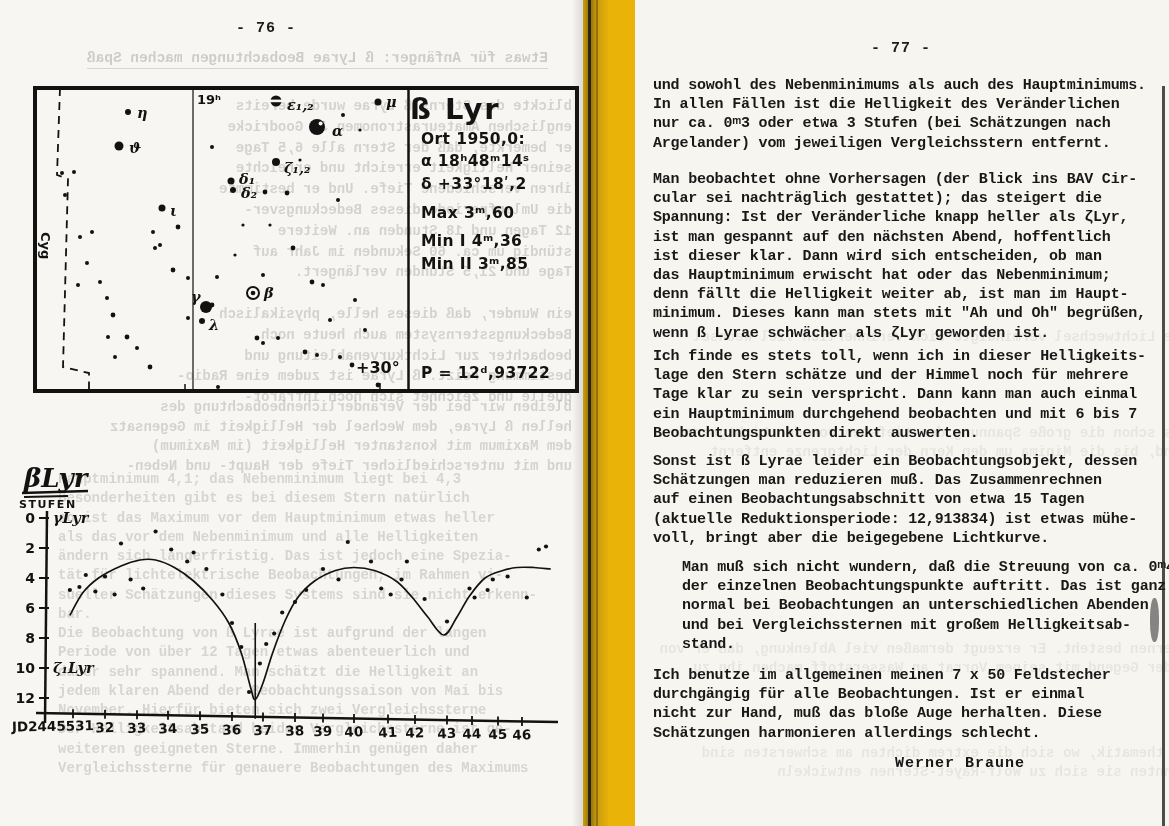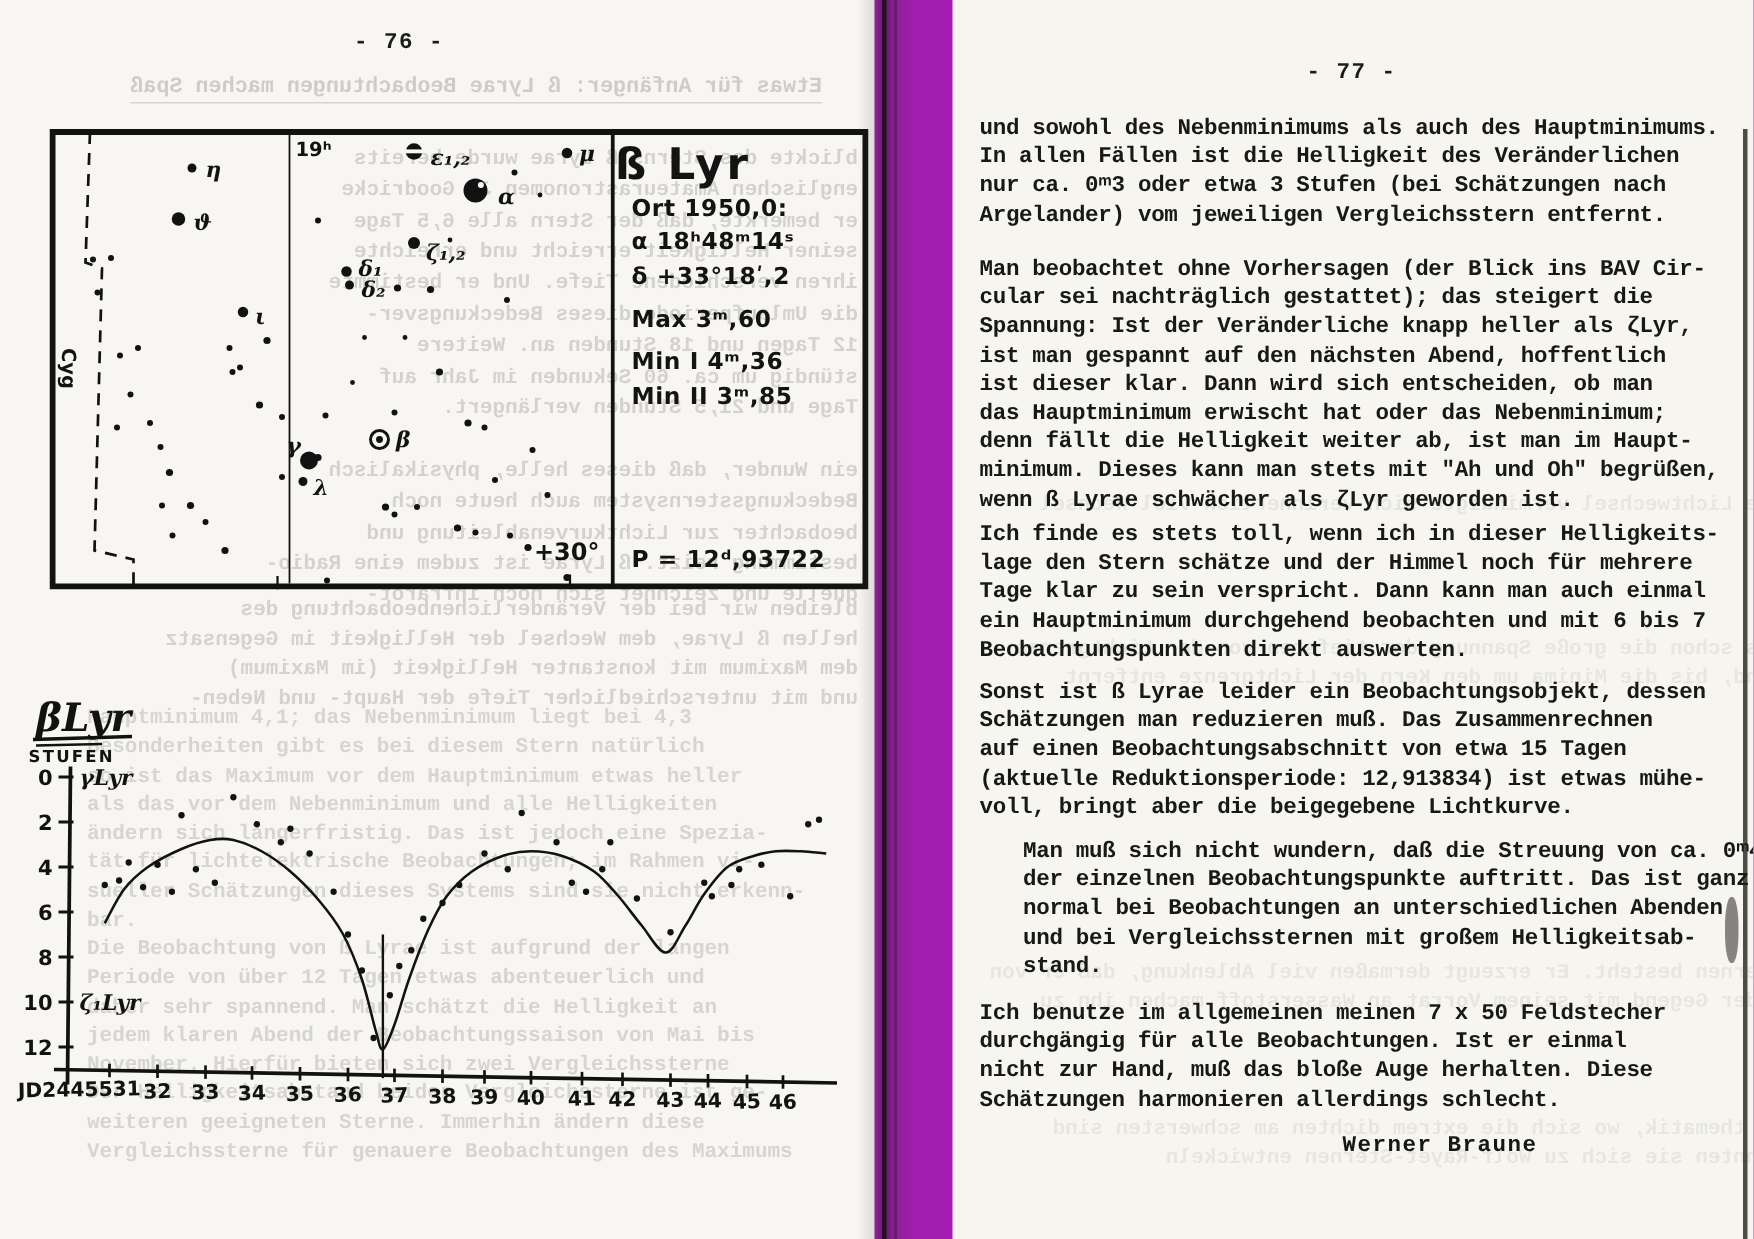--- a/index.html
+++ b/index.html
@@ -1,16 +1,16 @@
 <!DOCTYPE html>
 <html><head>
 <meta charset="utf-8">
 <style>
   html,body{margin:0;padding:0;background:#d8d5cf;}
-  .spread{position:relative;width:1169px;height:826px;background:#a21caf;overflow:hidden;
+  .spread{position:relative;width:1169px;height:826px;background:#eab308;overflow:hidden;
           font-family:"Liberation Sans",sans-serif;color:#161616;}
   .page{position:absolute;top:0;height:826px;}
   .page-left{left:0;width:583px;background:#f7f6f2;}
   .page-right{left:635px;width:569px;background:#f6f5f0;}
   .pagenum{position:absolute;font-family:"Liberation Mono","DejaVu Sans Mono",monospace;
            font-weight:700;font-size:15px;color:#1c1c1c;letter-spacing:1px;}
   
   .ghost{position:absolute;color:#6f6e6a;font-family:"Liberation Mono","DejaVu Sans Mono","DejaVu Sans",monospace;
          font-weight:700;pointer-events:none;}
   .ghost.mirror{transform:scaleX(-1);}
@@ -87,21 +87,21 @@
         <div class="ghost-line">ändern sich längerfristig. Das ist jedoch eine Spezia-</div>
         <div class="ghost-line">tät für lichtelektrische Beobachtungen; im Rahmen vi-</div>
         <div class="ghost-line">sueller Schätzungen dieses Systems sind sie nicht erkenn-</div>
         <div class="ghost-line">bar.</div>
         <div class="ghost-line">Die Beobachtung von ß Lyrae ist aufgrund der langen</div>
         <div class="ghost-line">Periode von über 12 Tagen etwas abenteuerlich und</div>
         <div class="ghost-line">daher sehr spannend. Man schätzt die Helligkeit an</div>
         <div class="ghost-line">jedem klaren Abend der Beobachtungssaison von Mai bis</div>
         <div class="ghost-line">November. Hierfür bieten sich zwei Vergleichssterne</div>
         <div class="ghost-line">Der Helligkeitsabstand beider Vergleichssterne ist ge-</div>
-        <div class="ghost-line">weiteren geeigneten Sterne. Immerhin ändern diese</div>
+        <div class="ghost-line">weiteren geeigneten Sterne. Immerhin genügen daher</div>
         <div class="ghost-line">Vergleichssterne für genauere Beobachtungen des Maximums</div>
       </div>
 
     <div class="starchart">
       <svg id="starchart-svg" width="546" height="307" viewBox="0 0 546 307">
           <rect x="2" y="2" width="542" height="303" fill="none" stroke="#121212" stroke-width="4"></rect>
           <line x1="375.5" y1="2" x2="375.5" y2="305" stroke="#121212" stroke-width="2.5"></line>
           <line x1="160" y1="4" x2="160" y2="303" stroke="#121212" stroke-width="1.2"></line>
           <path d="M27,2 L24,89 L35,93 L30,281 L56,287 L56,305" fill="none" stroke="#121212" stroke-width="1.8" stroke-dasharray="8 6"></path>
           <line x1="152" y1="298" x2="152" y2="307" stroke="#121212" stroke-width="1.5"></line>

